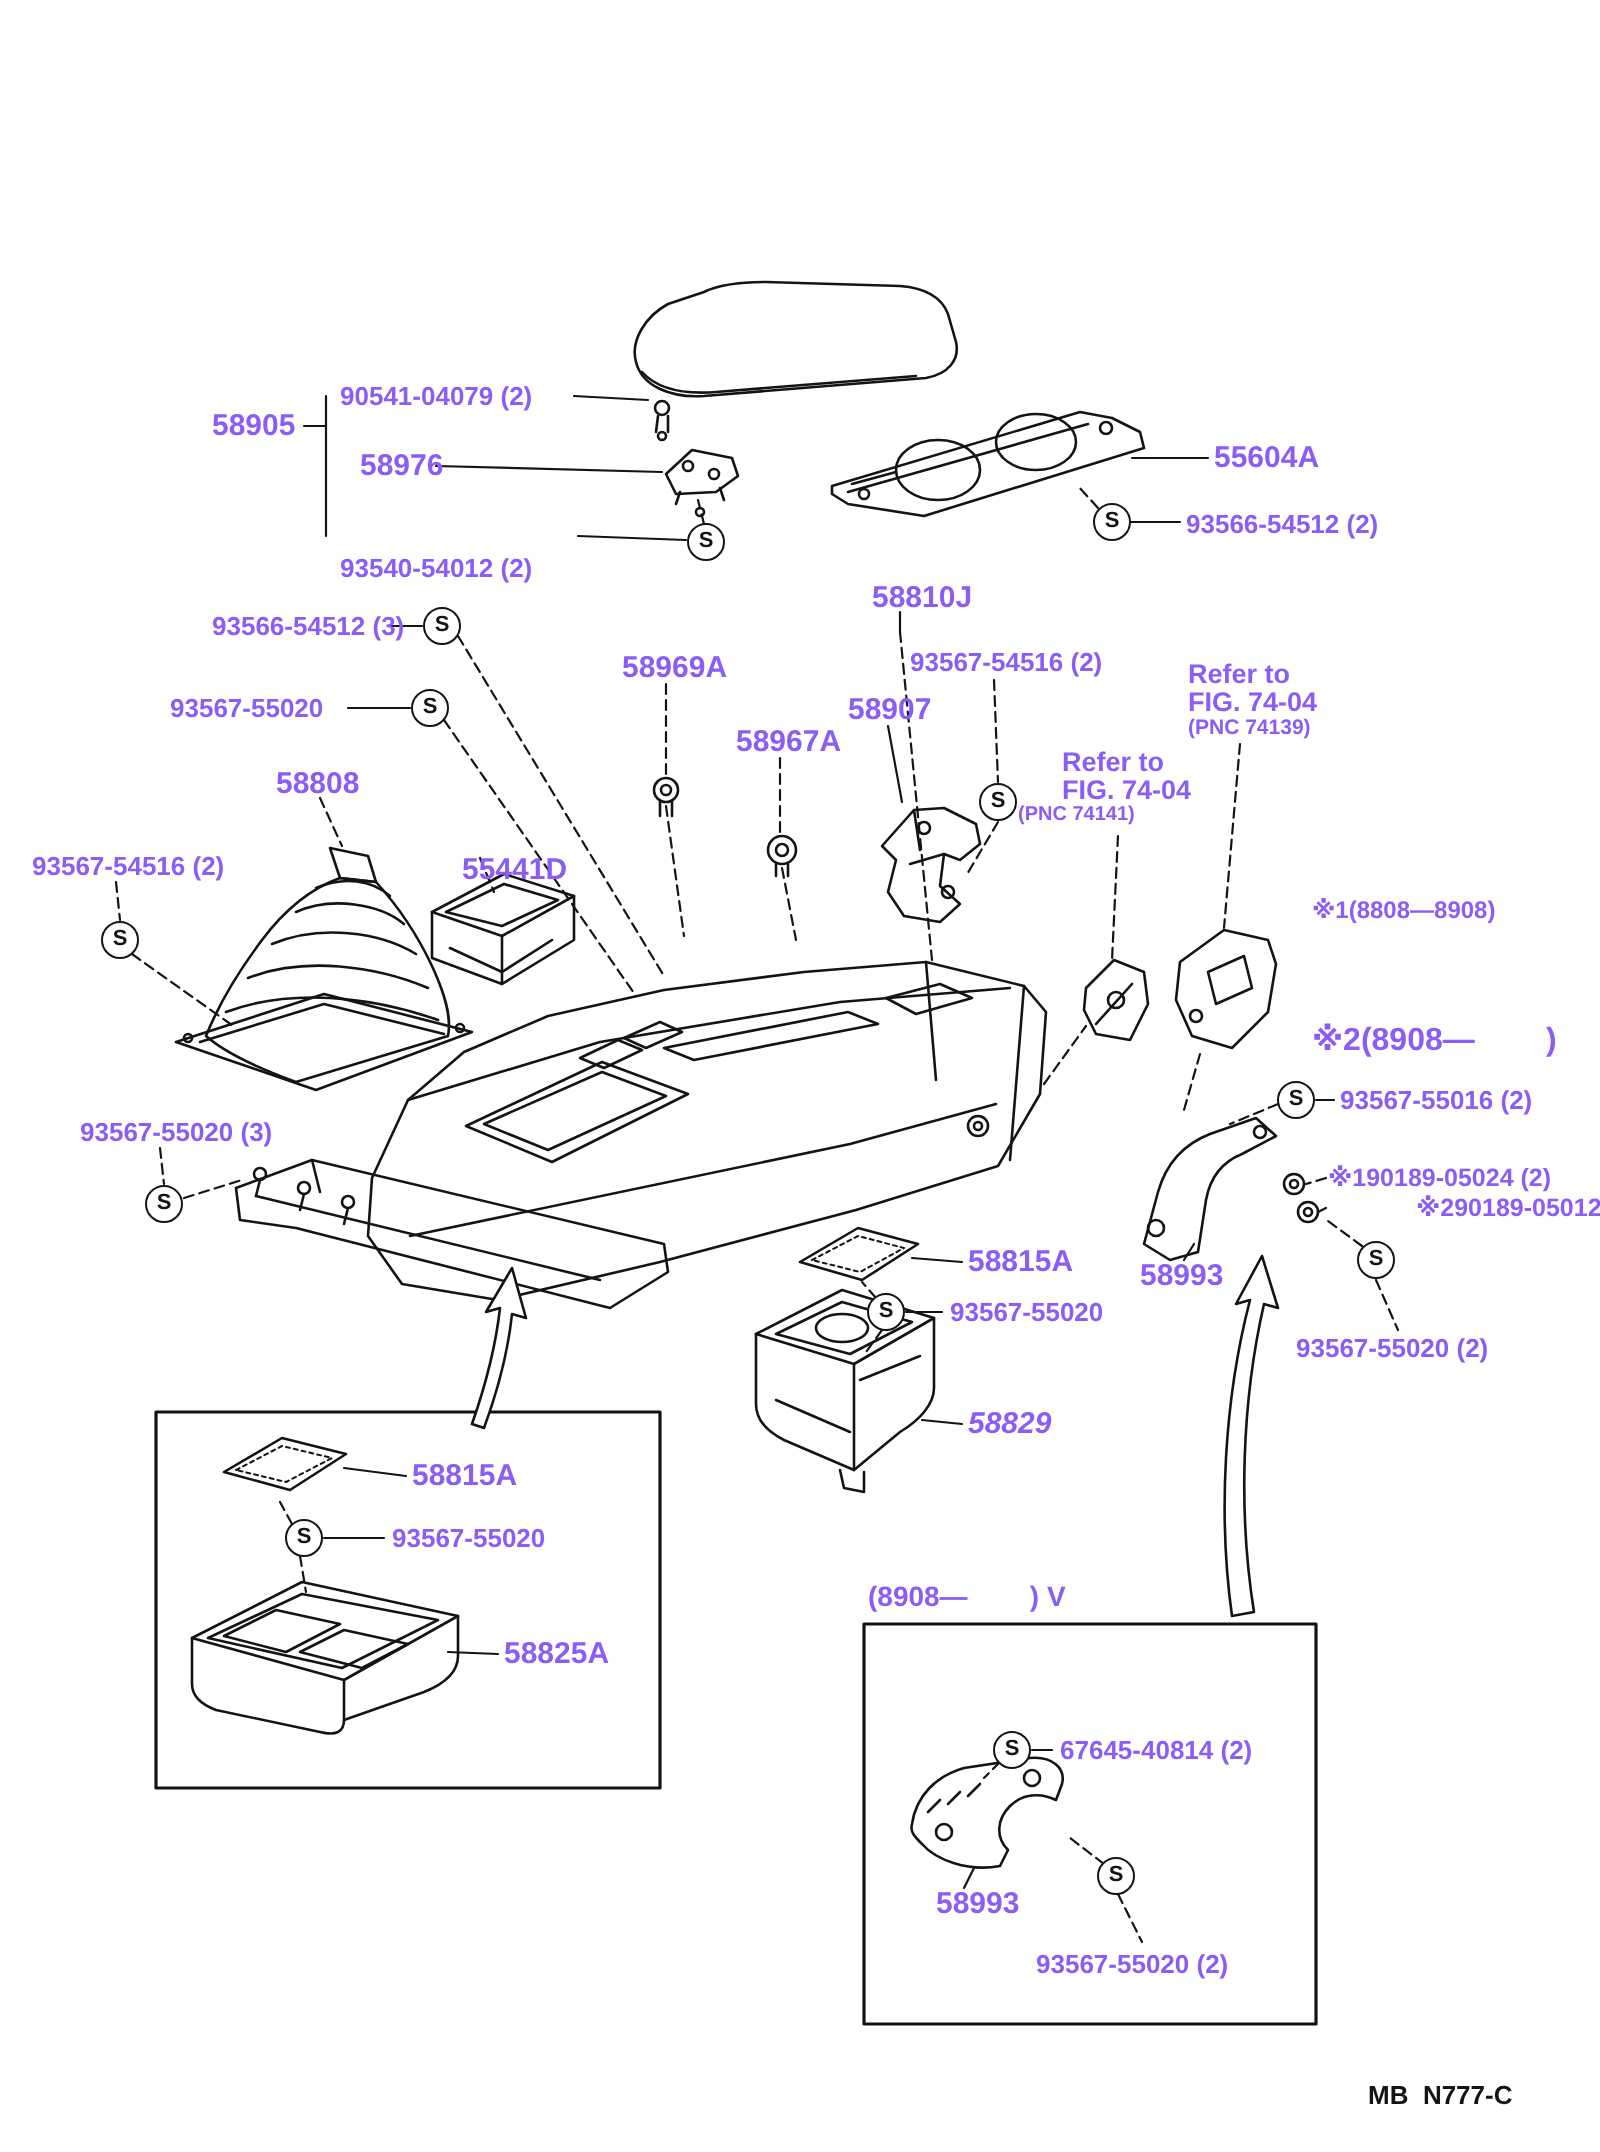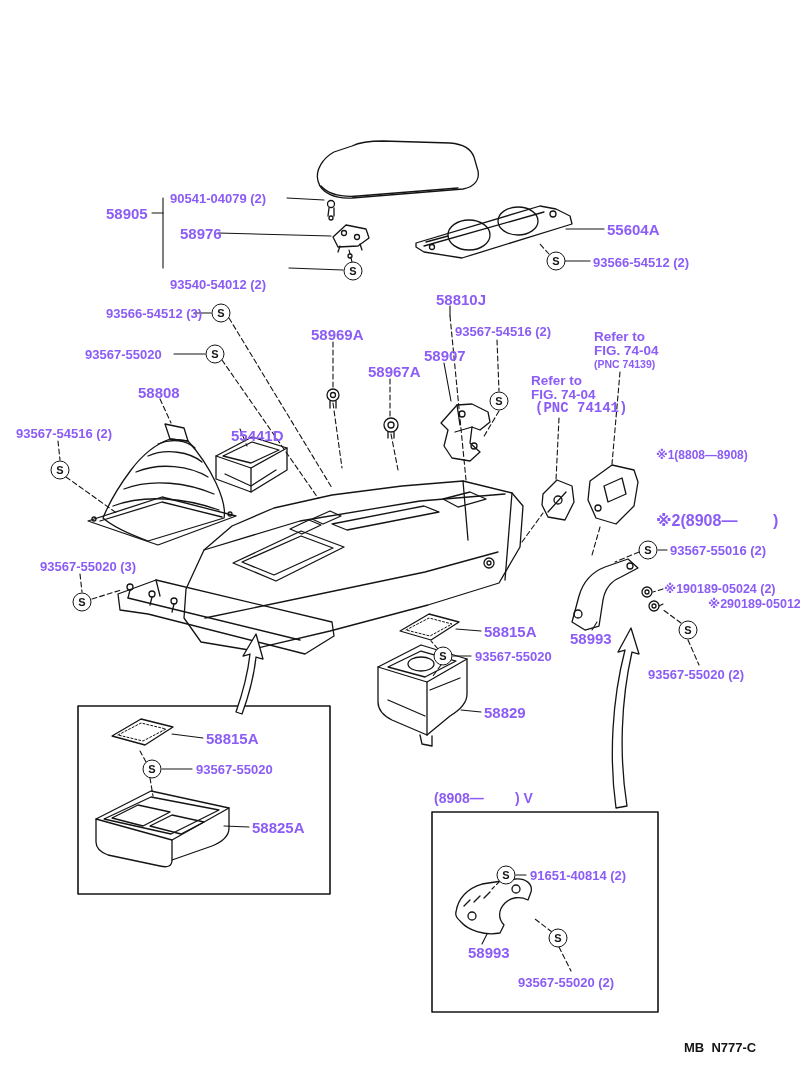--- a/index.html
+++ b/index.html
@@ -260,40 +260,40 @@
       <div class="lbl" style="left: 311px; top: 334px; font-size: 15px;">58969A</div>
       <div class="lbl" style="left: 455px; top: 331px; font-size: 13px;">93567-54516 (2)</div>
       <div class="lbl" style="left: 594px; top: 337px; font-size: 13.5px;">Refer to</div>
       <div class="lbl" style="left: 594px; top: 351px; font-size: 13.5px;">FIG. 74-04</div>
       <div class="lbl" style="left: 594px; top: 364px; font-size: 10.5px;">(PNC 74139)</div>
       <div class="lbl" style="left: 85px; top: 354px; font-size: 13px;">93567-55020</div>
       <div class="lbl" style="left: 424px; top: 355px; font-size: 15px;">58907</div>
       <div class="lbl" style="left: 368px; top: 371px; font-size: 15px;">58967A</div>
       <div class="lbl" style="left: 531px; top: 381px; font-size: 13.5px;">Refer to</div>
       <div class="lbl" style="left: 531px; top: 395px; font-size: 13.5px;">FIG. 74-04</div>
-      <div class="lbl" style="left: 535px; top: 408px; font-size: 14px; font-family: Liberation Mono, monospace;">(PNC 74141)</div>
+      <div class="lbl" style="left: 509px; top: 408px; font-size: 10px;">(PNC 74141)</div>
       <div class="lbl" style="left: 138px; top: 392px; font-size: 15px;">58808</div>
       <div class="lbl" style="left: 207px; top: 435px; font-size: 15px; margin-left: 24px;">55441D</div>
       <div class="lbl" style="left: 16px; top: 433px; font-size: 13px;">93567-54516 (2)</div>
       <div class="lbl" style="left: 656px; top: 455px; font-size: 12px;">※1(8808—8908)</div>
       <div class="lbl" style="left: 656px; top: 476px; font-size: 16px; margin-top: 45px;">※2(8908—        )</div>
       <div class="lbl" style="left: 670px; top: 550px; font-size: 13px;">93567-55016 (2)</div>
       <div class="lbl" style="left: 664px; top: 589px; font-size: 12.5px;">※190189-05024 (2)</div>
       <div class="lbl" style="left: 664px; top: 604px; font-size: 12.5px; margin-left: 44px;">※290189-05012 (2)</div>
       <div class="lbl" style="left: 40px; top: 566px; font-size: 13px;">93567-55020 (3)</div>
       <div class="lbl" style="left: 484px; top: 631px; font-size: 15px;">58815A</div>
       <div class="lbl" style="left: 570px; top: 638px; font-size: 15px;">58993</div>
       <div class="lbl" style="left: 475px; top: 656px; font-size: 13px;">93567-55020</div>
       <div class="lbl" style="left: 648px; top: 674px; font-size: 13px;">93567-55020 (2)</div>
-      <div class="lbl" style="left: 484px; top: 712px; font-size: 15px;">58829</div>
+      <div class="lbl" style="left: 484px; top: 712px; font-size: 15px; font-style: italic;">58829</div>
       <div class="lbl" style="left: 206px; top: 738px; font-size: 15px;">58815A</div>
       <div class="lbl" style="left: 196px; top: 769px; font-size: 13px;">93567-55020</div>
       <div class="lbl" style="left: 252px; top: 827px; font-size: 15px;">58825A</div>
       <div class="lbl" style="left: 434px; top: 798px; font-size: 14px;">(8908—        ) V</div>
-      <div class="lbl" style="left: 530px; top: 875px; font-size: 13px;">91651-40814 (2)</div>
+      <div class="lbl" style="left: 530px; top: 875px; font-size: 13px;">67645-40814 (2)</div>
       <div class="lbl" style="left: 468px; top: 952px; font-size: 15px;">58993</div>
       <div class="lbl" style="left: 518px; top: 982px; font-size: 13px;">93567-55020 (2)</div>
       <div class="screw" style="left: 353px; top: 271px;">S</div>
       <div class="screw" style="left: 556px; top: 261px;">S</div>
       <div class="screw" style="left: 221px; top: 313px;">S</div>
       <div class="screw" style="left: 215px; top: 354px;">S</div>
       <div class="screw" style="left: 499px; top: 401px;">S</div>
       <div class="screw" style="left: 60px; top: 470px;">S</div>
       <div class="screw" style="left: 648px; top: 550px;">S</div>
       <div class="screw" style="left: 82px; top: 602px;">S</div>

